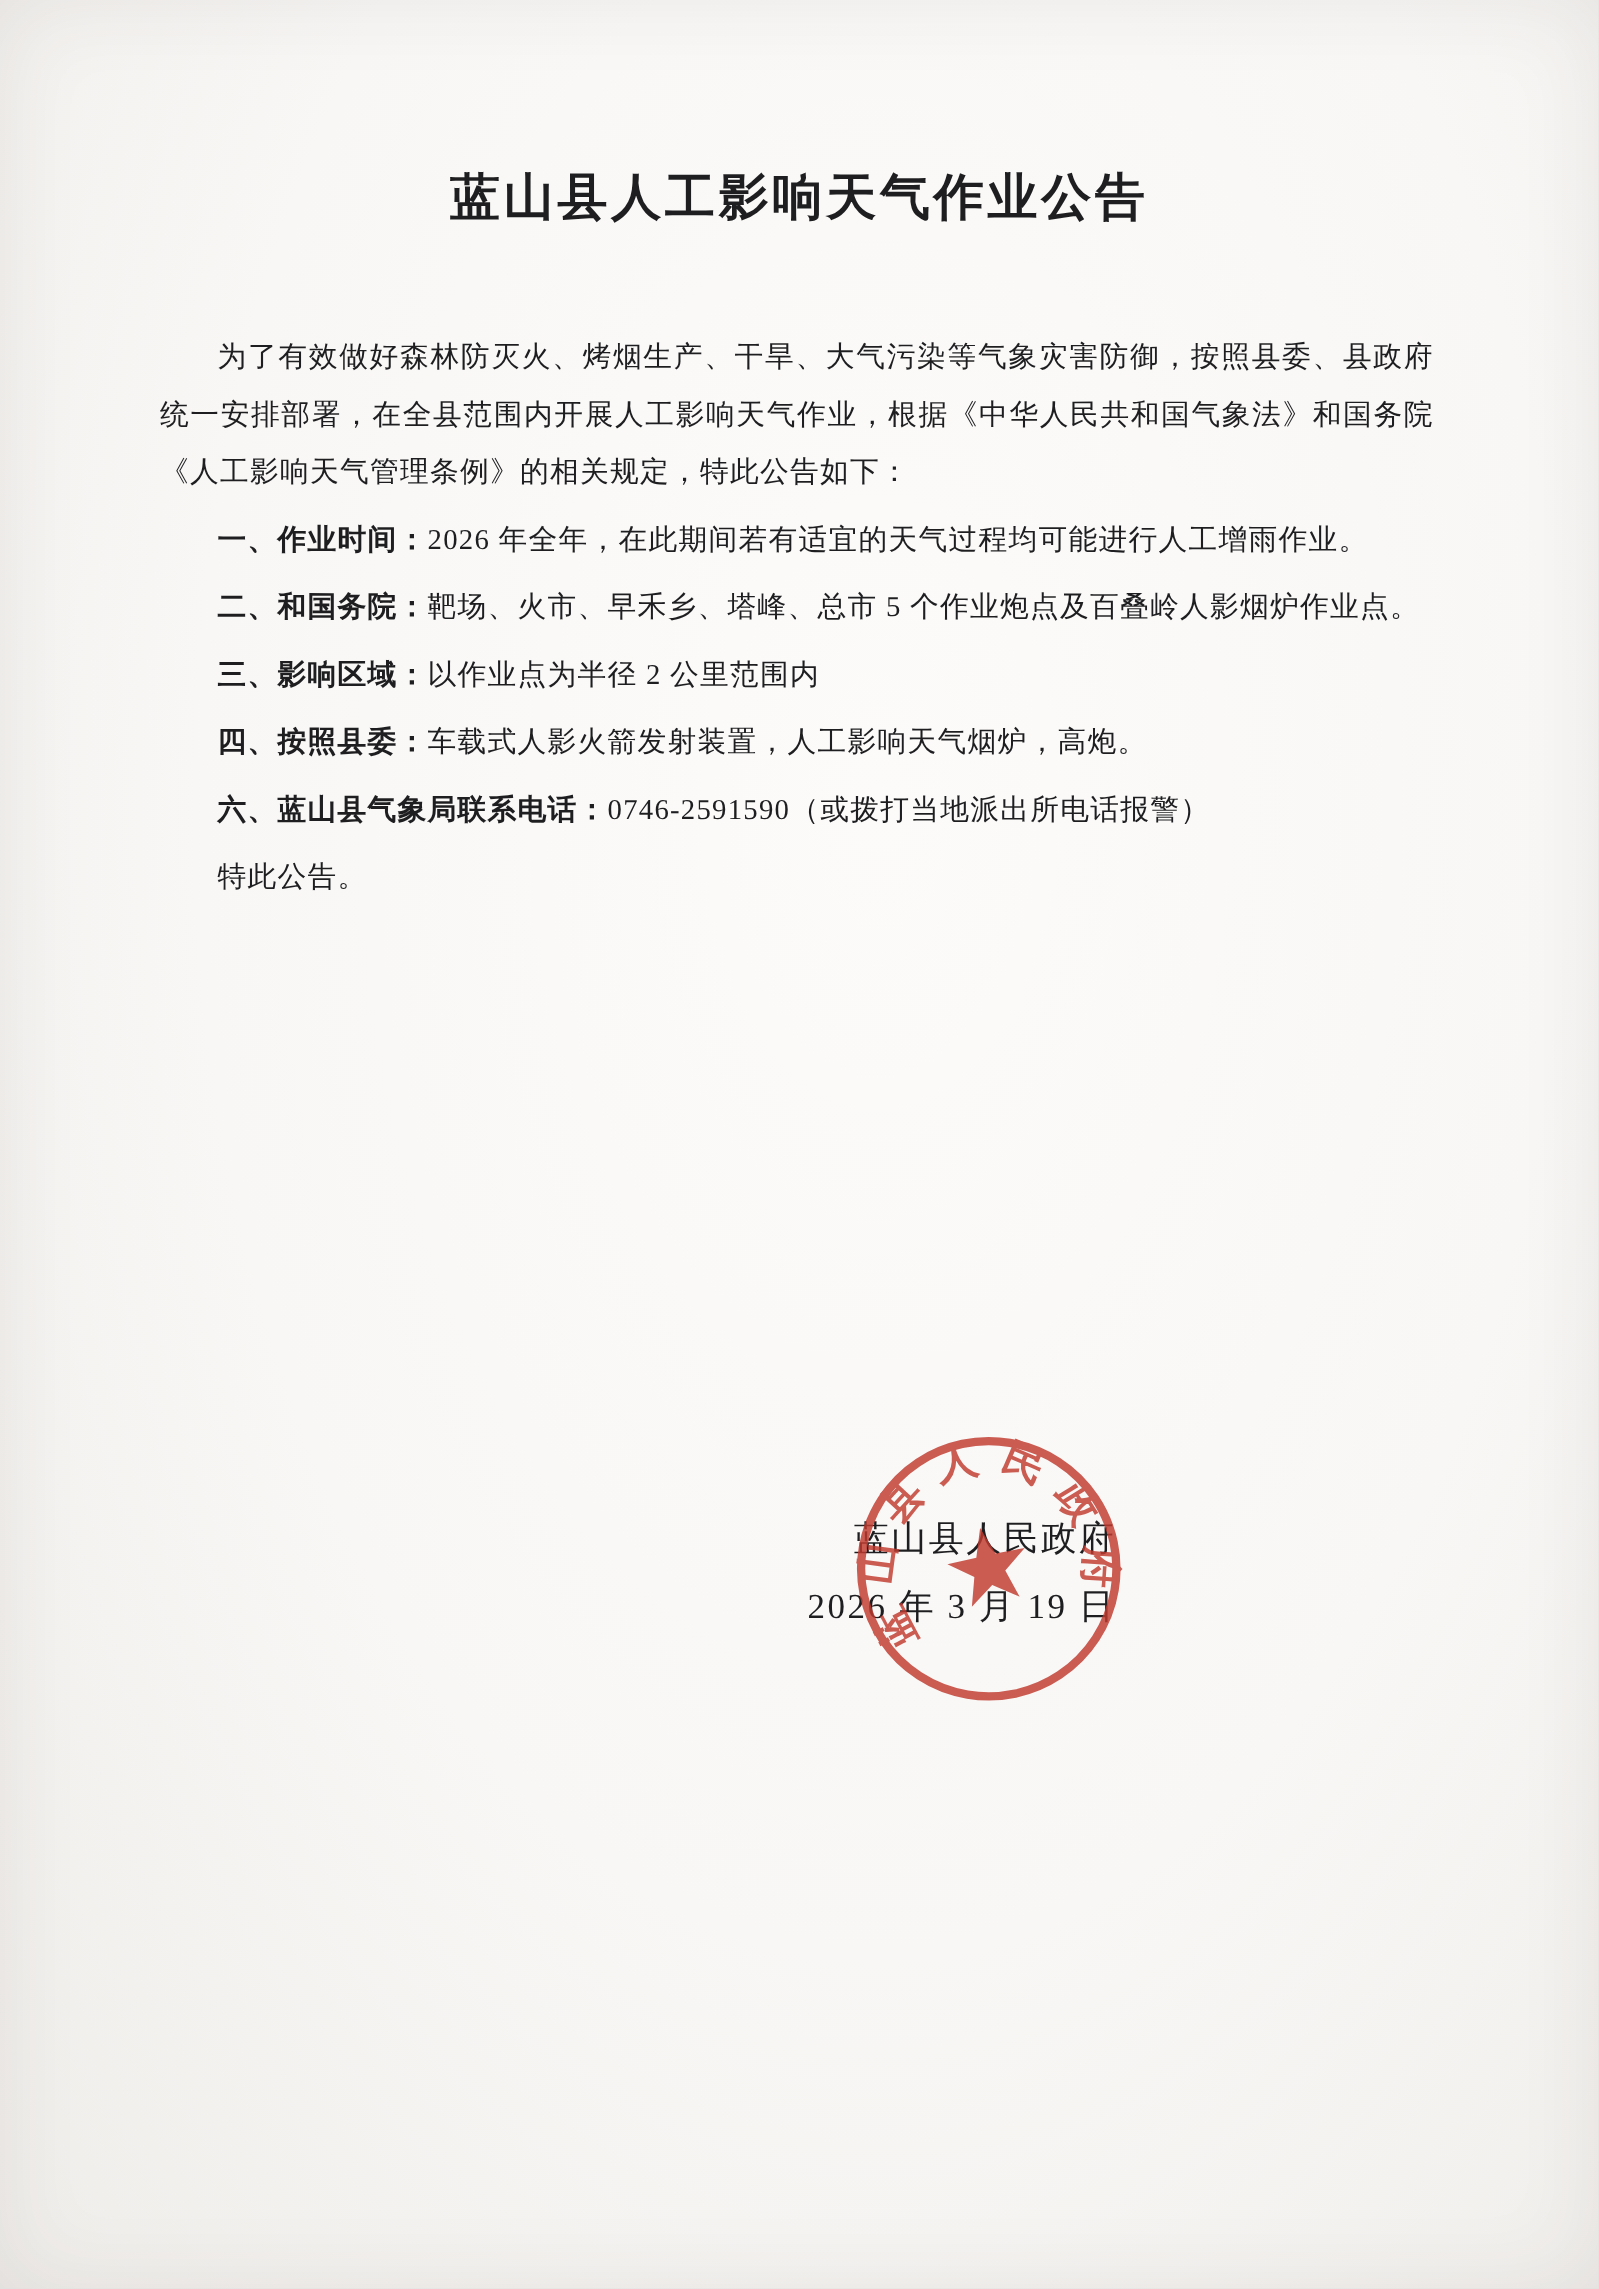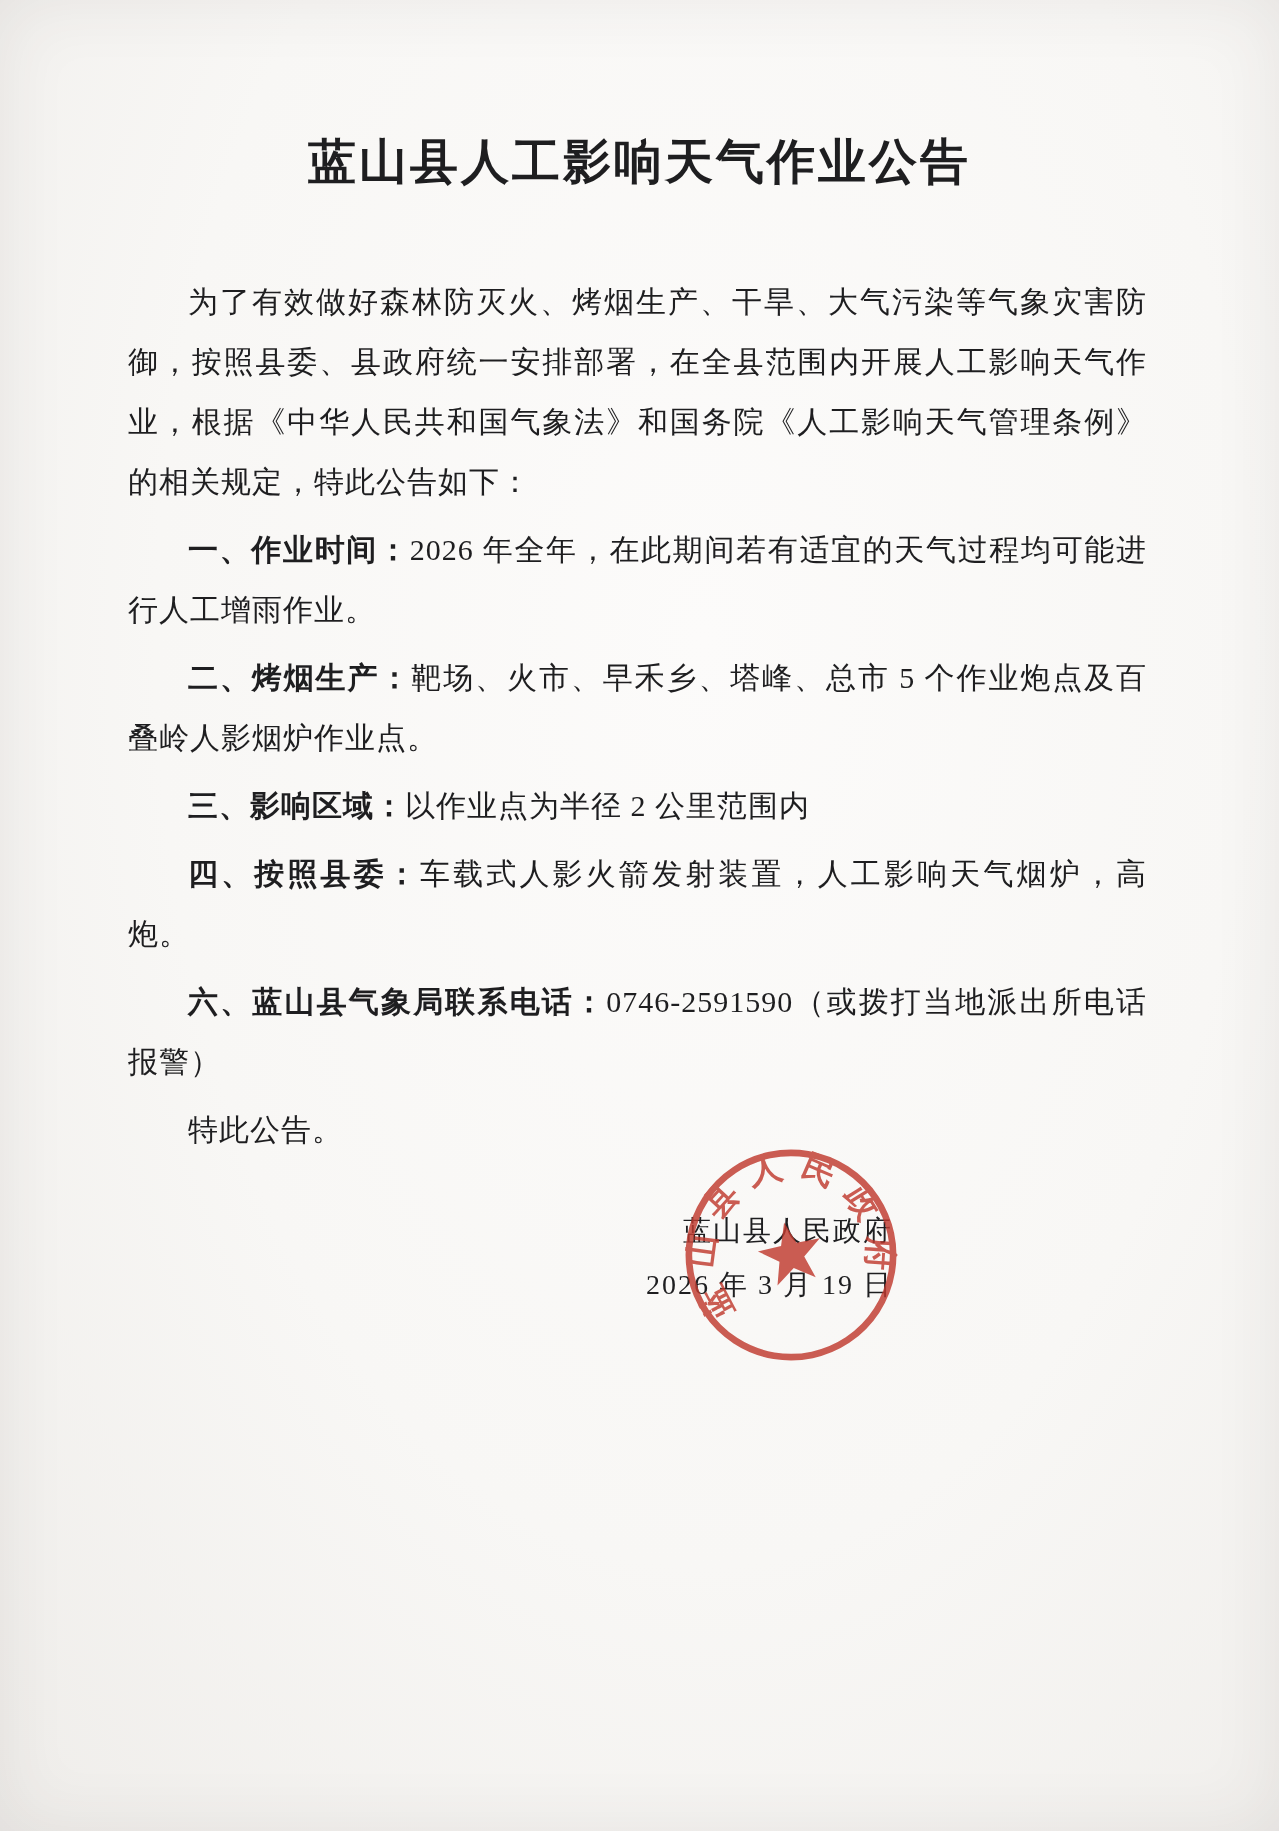--- a/index.html
+++ b/index.html
@@ -16,30 +16,30 @@
     color: #1e1e20;
     background:
       radial-gradient(ellipse at 55% 35%, #fcfbfa 0%, #f8f7f5 55%, #efedea 100%);
     box-shadow: inset 0 0 70px rgba(60,55,50,0.08);
   }
   .title {
     margin: 0;
     padding-top: 130px;
     text-align: center;
     font-family: "Liberation Sans", "DejaVu Sans", sans-serif;
-    font-size: 48px;
+    font-size: 40px;
     font-weight: 700;
     letter-spacing: 3px;
   }
   .content {
     padding: 78px 132px 0 128px;
   }
   .para {
     margin: 0;
-    font-size: 30px;
+    font-size: 23px;
     line-height: 2.0;
     text-indent: 2em;
     text-align: justify;
     letter-spacing: 1px;
   }
   .para + .para { margin-top: 8px; }
   .label { font-weight: 700; }
   .closing { margin-top: 10px; }
   .sig-block {
     position: absolute;
@@ -75,21 +75,21 @@
 
 <div class="page">
 
   <h1 class="title">蓝山县人工影响天气作业公告</h1>
 
   <div class="content">
     <p class="para">为了有效做好森林防灭火、烤烟生产、干旱、大气污染等气象灾害防御，按照县委、县政府统一安排部署，在全县范围内开展人工影响天气作业，根据《中华人民共和国气象法》和国务院《人工影响天气管理条例》的相关规定，特此公告如下：</p>
 
     <p class="para"><span class="label">一、作业时间：</span><span>2026 年全年，在此期间若有适宜的天气过程均可能进行人工增雨作业。</span></p>
 
-    <p class="para"><span class="label">二、烤烟生产：</span><span>靶场、火市、早禾乡、塔峰、总市 5 个作业炮点及百叠岭人影烟炉作业点。</span></p>
+    <p class="para"><span class="label">二、和国务院：</span><span>靶场、火市、早禾乡、塔峰、总市 5 个作业炮点及百叠岭人影烟炉作业点。</span></p>
 
     <p class="para"><span class="label">三、影响区域：</span><span>以作业点为半径 2 公里范围内</span></p>
 
     <p class="para"><span class="label">四、按照县委：</span><span>车载式人影火箭发射装置，人工影响天气烟炉，高炮。</span></p>
 
 
     <p class="para"><span class="label">六、蓝山县气象局联系电话：</span><span>0746-2591590（或拨打当地派出所电话报警）</span></p>
 
     <p class="para closing">特此公告。</p>
   </div>

